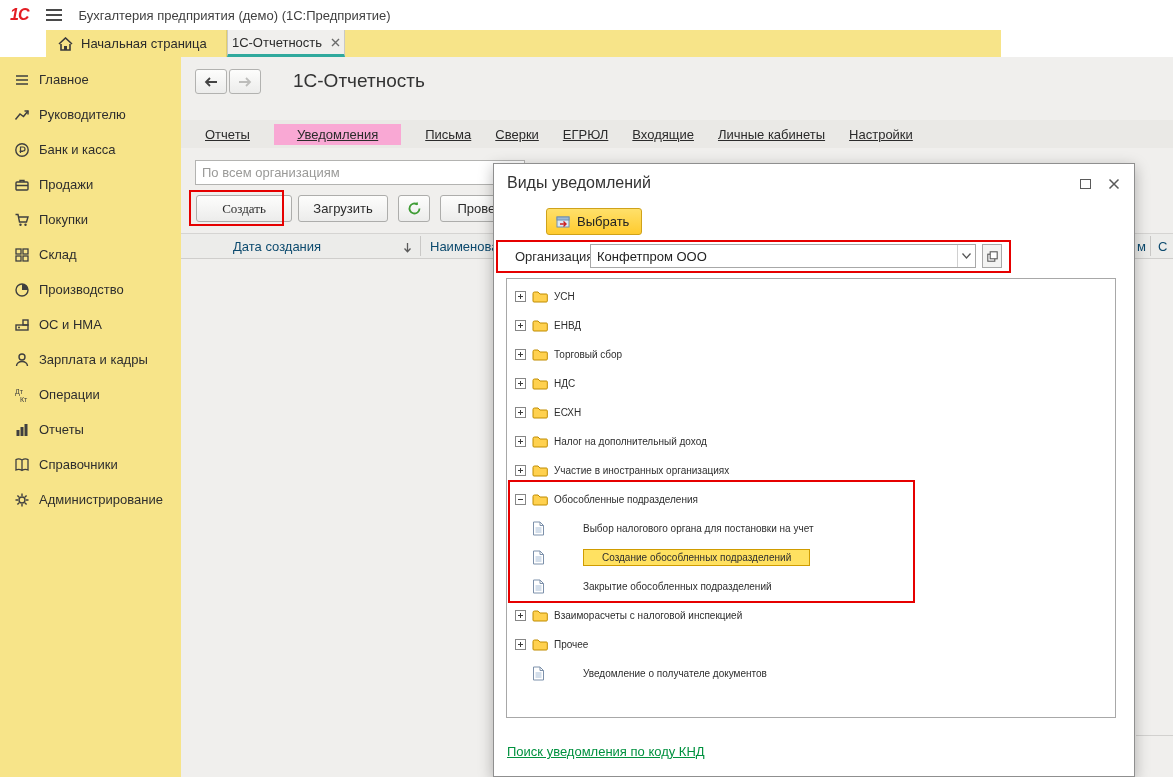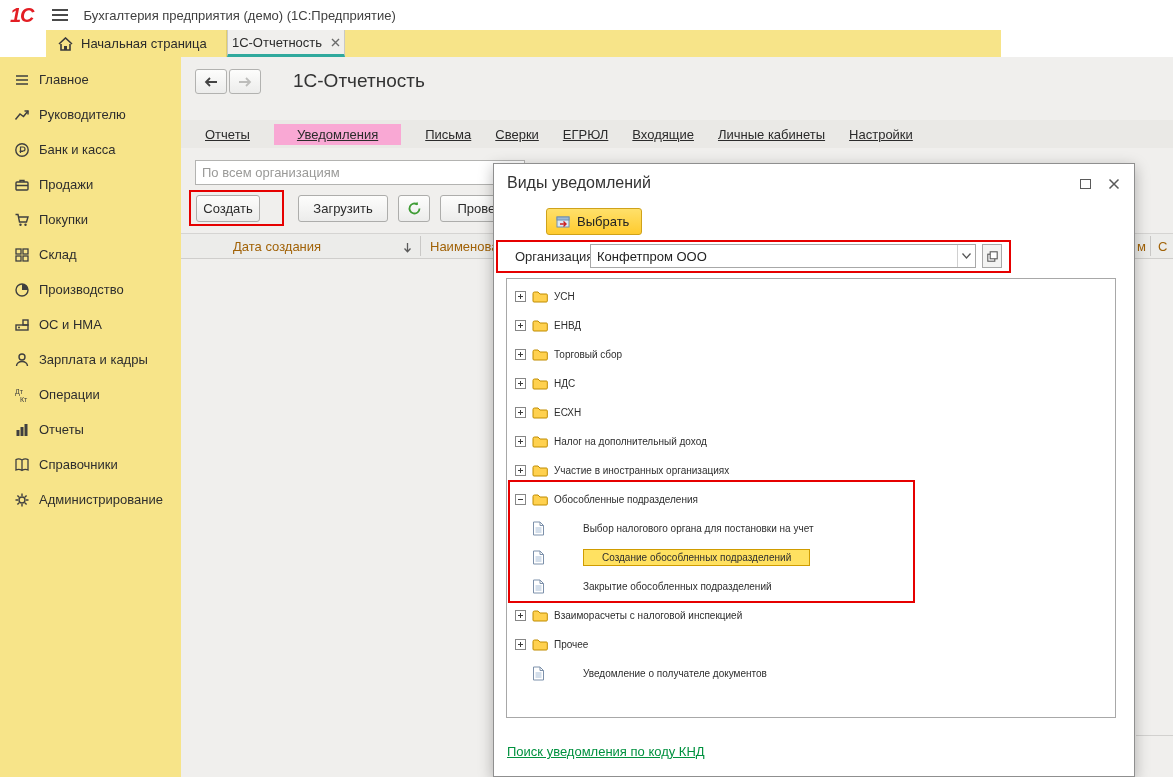--- a/index.html
+++ b/index.html
@@ -5,21 +5,21 @@
   * { box-sizing: border-box; }
   html,body { margin:0; padding:0; }
   body {
     width:1173px; height:777px; position:relative; overflow:hidden;
     font-family:"Liberation Sans","DejaVu Sans",sans-serif;
     background:#fff; color:#2b2b2b;
   }
   
   .titlebar { position:absolute; left:0; top:0; width:1173px; height:30px; background:#fff;
     display:flex; align-items:center; }
-  .logo { margin-left:10px; font-size:20px; font-weight:800; font-style:italic;
+  .logo { margin-left:10px; font-size:16px; font-weight:800; font-style:italic;
     color:#e31e24; letter-spacing:-1px; }
   .burger { margin-left:18px; display:flex; flex-direction:column; gap:3px; cursor:pointer; }
   .burger i { display:block; width:16px; height:2px; background:#4a4a4a; }
   .apptitle { margin-left:16px; font-size:13px; color:#3f3f3f; }
   
   .tabrow { position:absolute; left:0; top:30px; width:955px; height:27px; background:#f7e489; display:flex;margin-left:46px; }
   .hometab { width:181px; height:27px; display:flex; align-items:center; gap:8px; padding-left:12px;
     font-size:13px; border-right:1px solid #e3cf6b; cursor:pointer; }
   .activetab { width:118px; height:27px; background:#f0efed; border-left:1px solid #c9c9c7;
     border-right:1px solid #c9c9c7; border-bottom:3px solid #30a99d;
@@ -40,27 +40,27 @@
     display:flex; align-items:center; gap:24px; padding-left:24px; }
   .navlink { font-size:13px; color:#2b2b2b; text-decoration:underline; cursor:pointer; white-space:nowrap; }
   .navlink.active { background:#f9a8d4; padding:3px 23px; }
   .filterinput { position:absolute; left:14px; top:103px; width:330px; height:25px;
     border:1px solid #b3b3b1; background:#fff; font-size:13px; padding:0 6px; color:#333;
     font-family:"Liberation Sans","DejaVu Sans",sans-serif; }
   .filterinput::placeholder { color:#9a9a98; }
   .btn { height:27px; background:linear-gradient(#fdfdfc,#ececeb); border:1px solid #adadab;
     border-radius:3px; font-size:13px; color:#2b2b2b; display:flex; align-items:center;
     justify-content:center; cursor:pointer; overflow:hidden; white-space:nowrap; }
-  .btn-create { position:absolute; left:15px; top:138px; width:64px; }
+  .btn-create { position:absolute; left:15px; top:138px; width:96px;font-family:Liberation Serif, serif; }
   .btn-load   { position:absolute; left:117px; top:138px; width:90px; }
   .btn-refresh{ position:absolute; left:217px; top:138px; width:32px; }
   .btn-check  { position:absolute; left:259px; top:138px; width:80px; }
   .thead { position:absolute; left:0; top:176px; width:992px; height:26px; background:#ececea;
     border-top:1px solid #d5d4d2; border-bottom:1px solid #cfcecc; }
-  .thead .coltext { position:absolute; top:5px; font-size:13px; color:#a16207; }
+  .thead .coltext { position:absolute; top:5px; font-size:13px; color:#0c4a6e; }
   .vsep { position:absolute; top:2px; bottom:2px; width:1px; background:#c9c8c6; }
   .bottomline { position:absolute; left:955px; top:678px; width:37px; height:1px; background:#d2d1cf; }
   
   .dialog { position:absolute; left:493px; top:163px; width:642px; height:614px; background:#fff;
     border:1px solid #8f8f8f; box-shadow:0 4px 14px rgba(0,0,0,.28); z-index:50; }
   .dlg-title { position:absolute; left:13px; top:10px; font-size:16px; color:#333; }
   .dlg-max { position:absolute; left:586px; top:15px; width:11px; height:10px;
     border:1px solid #5a5a5a; cursor:pointer; }
   .dlg-close { position:absolute; left:614px; top:12px; cursor:pointer; }
   .btn-select { position:absolute; left:12px; top:44px; height:27px; padding:0 12px 0 8px;

